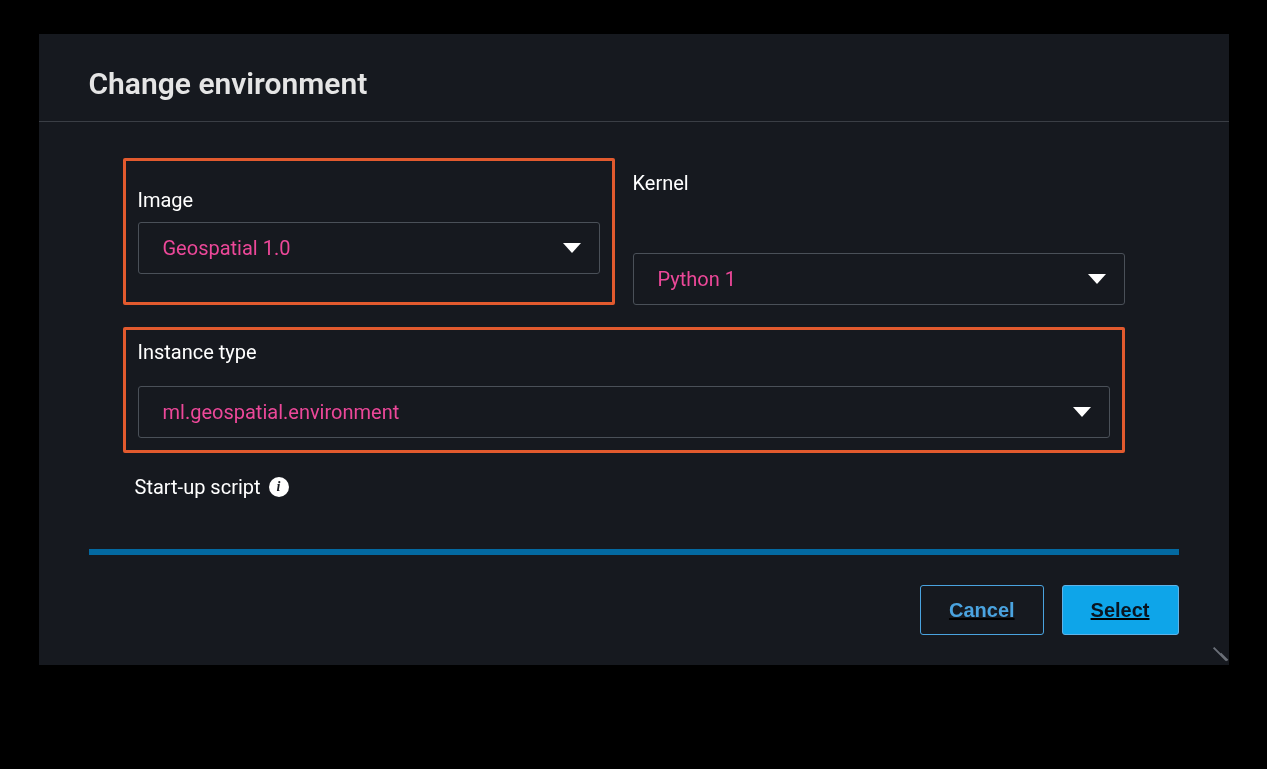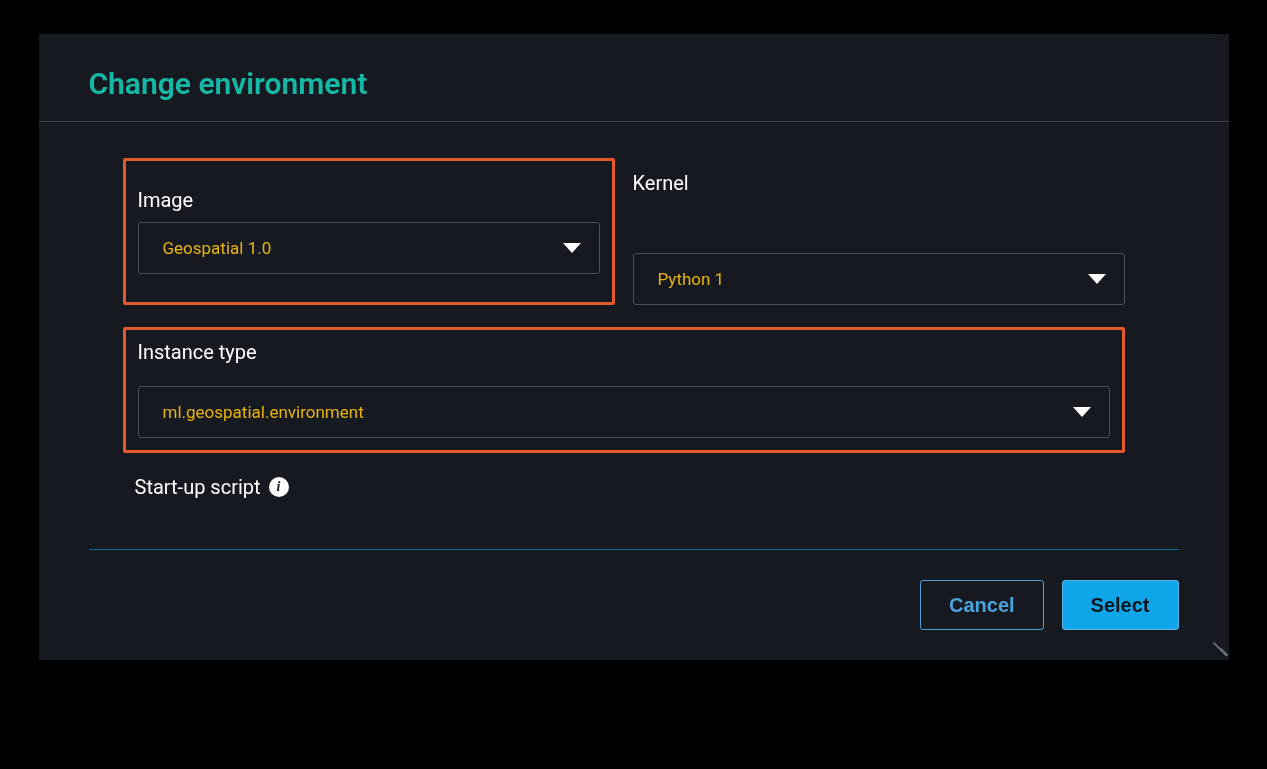--- a/index.html
+++ b/index.html
@@ -21,21 +21,21 @@
       background: #16191f;
       width: 1190px;
       padding: 0;
       position: relative;
     }
     .dialog-header {
       padding: 32px 50px 20px 50px;
       border-bottom: 1px solid #3a3e45;
     }
     .dialog-title {
-      color: #14b8a6;
+      color: #e5e5e5;
       font-size: 30px;
       font-weight: 600;
     }
     .dialog-body {
       padding: 36px 50px 30px 84px;
     }
     .row {
       display: flex;
       gap: 18px;
       margin-bottom: 22px;
@@ -71,22 +71,22 @@
       border: 1px solid #4a5058;
       border-radius: 3px;
       height: 52px;
       display: flex;
       align-items: center;
       justify-content: space-between;
       padding: 0 18px 0 24px;
       cursor: pointer;
     }
     .select-value {
-      color: #eab308;
-      font-size: 17px;
+      color: #ec4899;
+      font-size: 20px;
     }
     .chevron-down {
       width: 0;
       height: 0;
       border-left: 9px solid transparent;
       border-right: 9px solid transparent;
       border-top: 10px solid #ffffff;
     }
     .info-icon {
       display: inline-flex;
@@ -96,26 +96,27 @@
       background: #ffffff;
       color: #16191f;
       font-weight: 700;
       font-size: 14px;
       align-items: center;
       justify-content: center;
       font-family: Georgia, serif;
       font-style: italic;
     }
     .dialog-footer {
-      border-top: 1px solid #0369a1;
+      border-top: 6px solid #0369a1;
       margin: 0 50px;
       padding: 30px 0 30px 0;
       display: flex;
       justify-content: flex-end;
       gap: 18px;
+      text-decoration: underline;
     }
     .btn {
       height: 50px;
       padding: 0 28px;
       font-size: 20px;
       font-weight: 600;
       border-radius: 3px;
       cursor: pointer;
       display: inline-flex;
       align-items: center;

